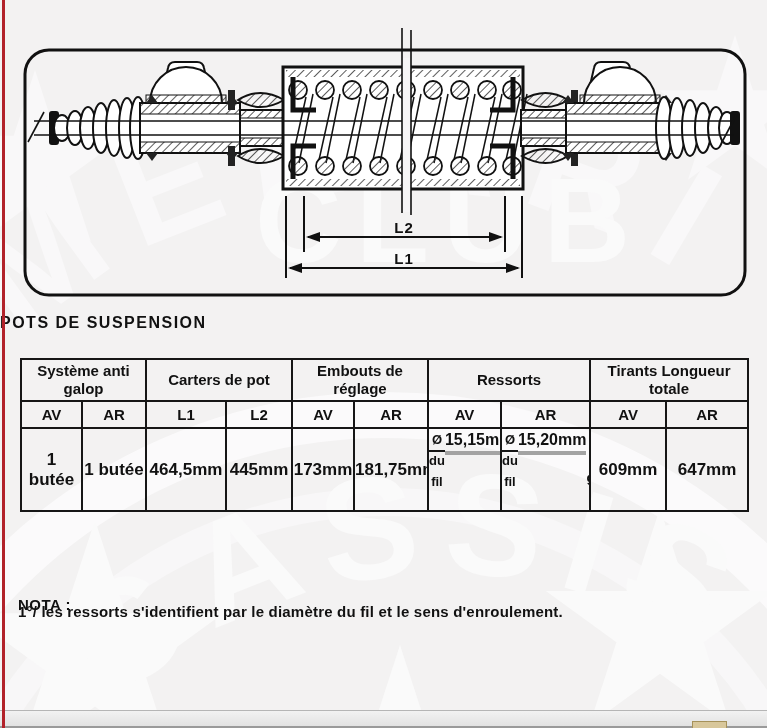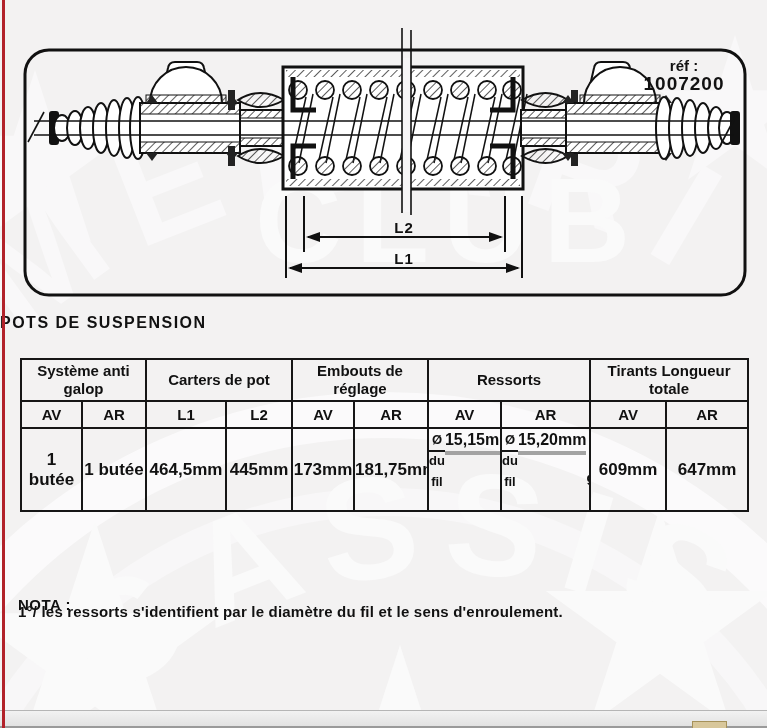--- a/index.html
+++ b/index.html
@@ -215,24 +215,20 @@
       <line x1="522" y1="196" x2="522" y2="278"></line>
       <line x1="308" y1="237" x2="501" y2="237"></line>
       <line x1="290" y1="268" x2="518" y2="268"></line>
       <polygon points="306,237 320,232 320,242" fill="#111" stroke="none"></polygon>
       <polygon points="503,237 489,232 489,242" fill="#111" stroke="none"></polygon>
       <polygon points="288,268 302,263 302,273" fill="#111" stroke="none"></polygon>
       <polygon points="520,268 506,263 506,273" fill="#111" stroke="none"></polygon>
     </g>
   </svg>
 
-  <div class="ref-block">
-    <div class="ref-label">réf :</div>
-    <div class="ref-value">1007200</div>
-  </div>
   <div class="dim-label" id="dim-l2">L2</div>
   <div class="dim-label" id="dim-l1">L1</div>
 
   <div class="section-title">POTS DE SUSPENSION</div>
 
   <table class="spec">
     <colgroup>
       <col style="width:61px">
         <col style="width:64px">
       <col style="width:80px">

